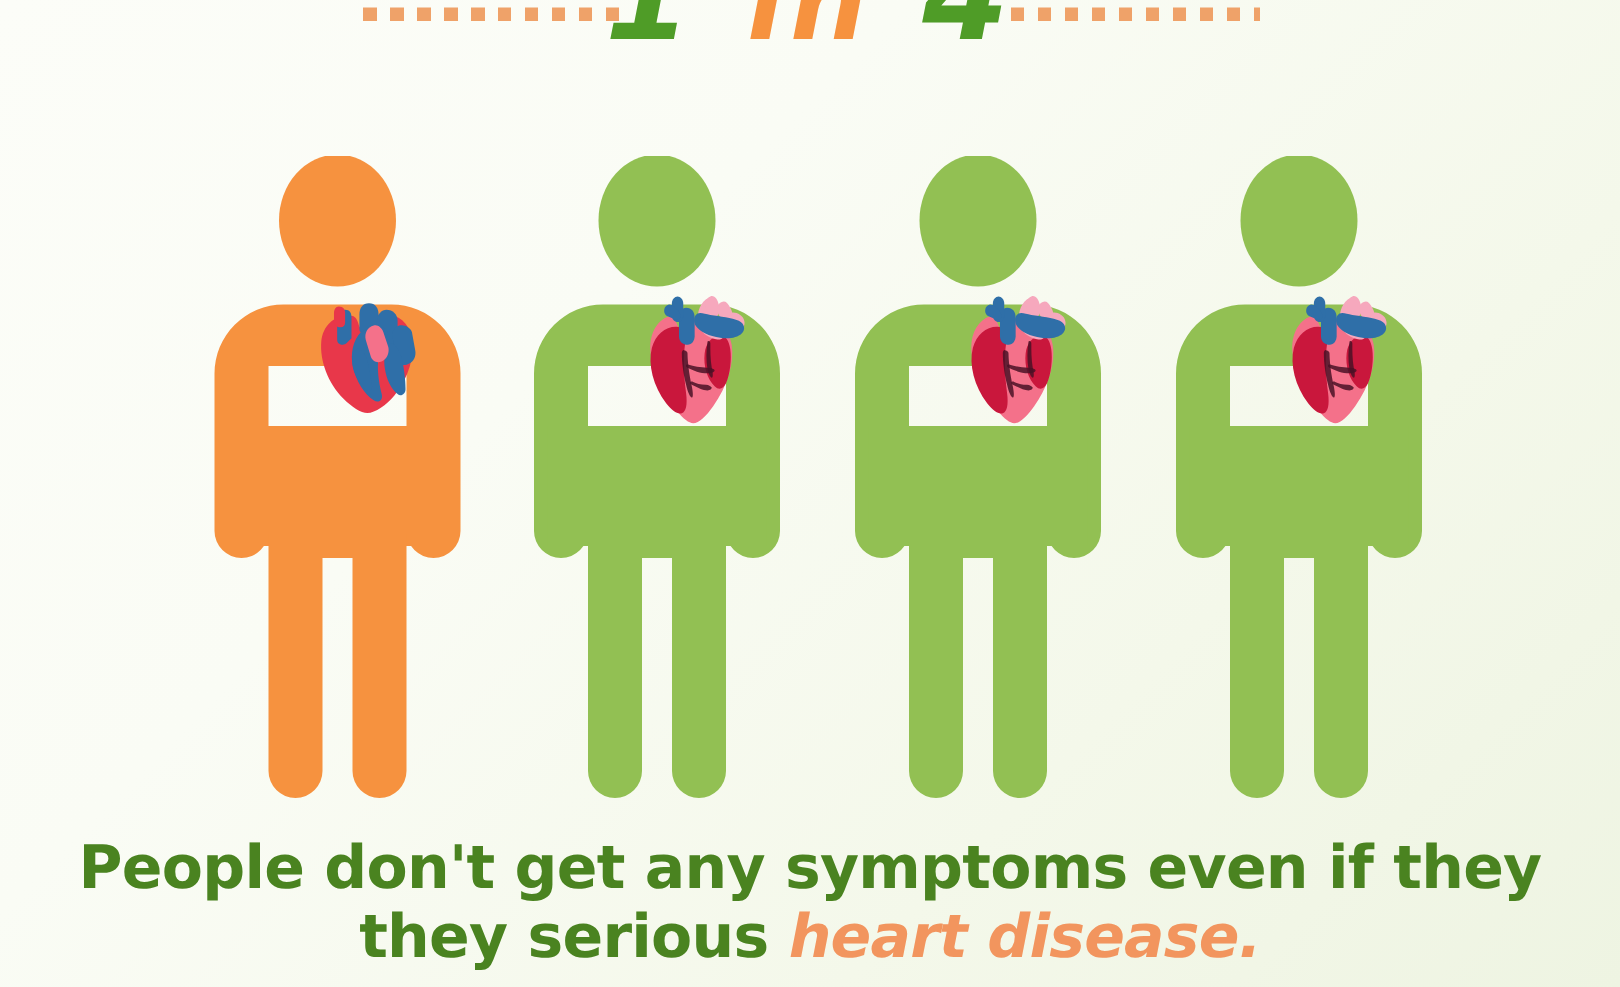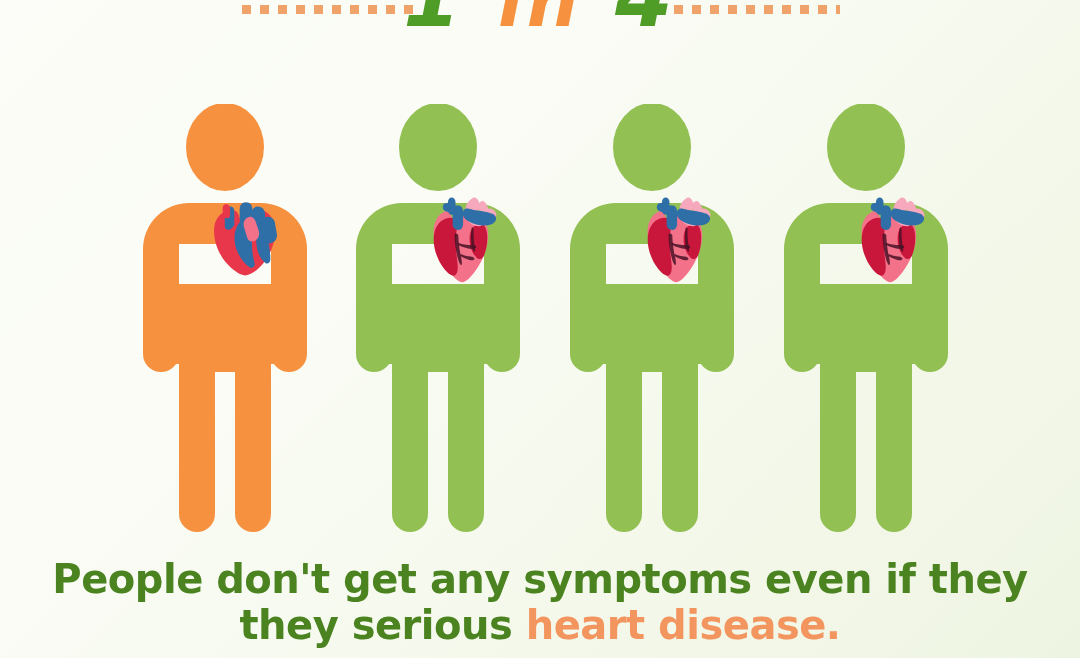--- a/index.html
+++ b/index.html
@@ -89,21 +89,21 @@
     top: 556px;
     width: 1080px;
     text-align: center;
     font-family: "DejaVu Sans", sans-serif;
     font-size: 40px;
     font-weight: 700;
     line-height: 1.16;
     color: #4a8320;
     letter-spacing: -0.5px;
   }
-  .caption .hl { color: #f2955e; }
+  .caption .hl { color: #f2955e; font-style: italic; }
   .caption .line { display: block; text-align: center; }
 </style>
 </head>
 <body>
 
 <div id="infographic">
 
   <div class="headline-band">
     <div class="dotline left"></div>
     <div class="dotline right"></div>

